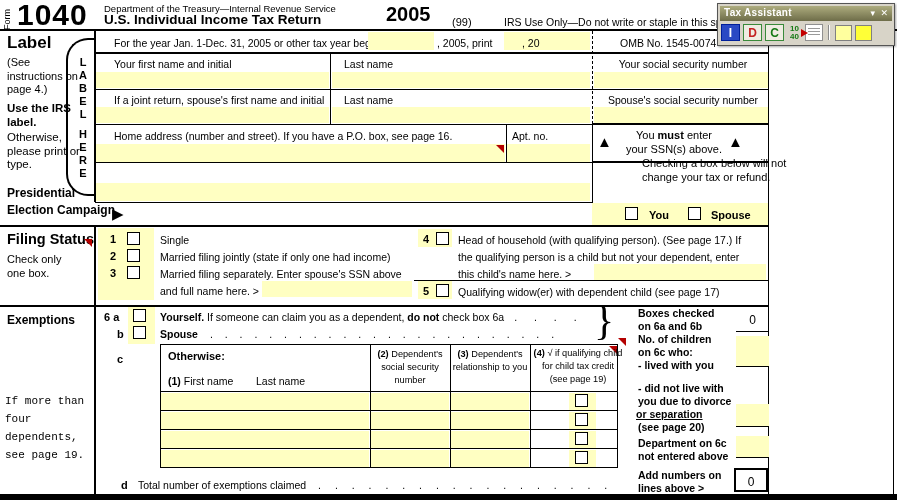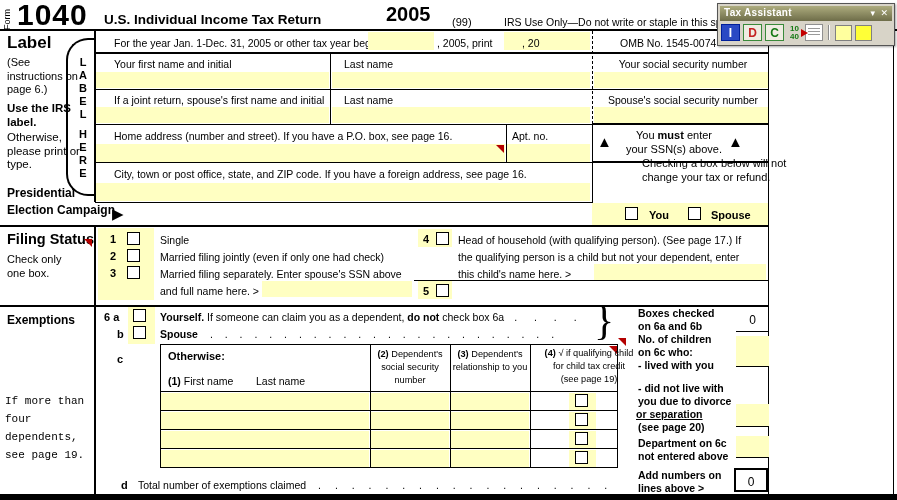--- a/index.html
+++ b/index.html
@@ -44,20 +44,21 @@
   .bY{width:17px;height:16px;box-sizing:border-box;border:1px solid #808080;}
   .brace{font-family:"Liberation Serif","DejaVu Serif",serif;font-size:42px;line-height:42px;font-weight:400;}
 </style>
 </head>
 <body>
 
 <div id="screen">
 
   <div class="a" style="left:2px;top:6px;height:24px;writing-mode:vertical-rl;transform:rotate(180deg);font-size:9px;">Form</div>
   <div class="a b" style="left:17px;top:-2px;font-size:30px;letter-spacing:1px;">1040</div>
+  <div class="a" style="left:104px;top:3px;font-size:9.5px;">Department of the Treasury—Internal Revenue Service</div>
   <div class="a b" style="left:104px;top:12px;font-size:13.5px;">U.S. Individual Income Tax Return</div>
   <div class="a b" style="left:386px;top:3px;font-size:20px;">2005</div>
   <div class="a f11" style="left:452px;top:15px;">(99)</div>
   <div class="a f10" style="left:504px;top:15px;">IRS Use Only—Do not write or staple in this space.</div>
   <div class="a hl" style="left:0;top:29px;width:897px;height:2px;"></div>
 
   <div class="a vl" style="left:94px;top:31px;width:2px;height:171px;"></div>
   <div class="a vl" style="left:94px;top:227px;width:2px;height:267px;"></div>
   <div class="a vl" style="left:768px;top:31px;height:463px;"></div>
   <div class="a vl" style="left:893px;top:31px;height:463px;"></div>
@@ -65,21 +66,21 @@
 
   <div class="a f10" style="left:114px;top:36px;">For the year Jan. 1-Dec. 31, 2005 or other tax year beginning</div>
   <div class="a yel" style="left:368px;top:32px;width:66px;height:18px;"></div>
   <div class="a f10" style="left:437px;top:36px;">, 2005, print</div>
   <div class="a yel" style="left:504px;top:32px;width:86px;height:18px;"></div>
   <div class="a f10" style="left:522px;top:36px;">, 20</div>
   <div class="a f10" style="left:620px;top:36px;">OMB No. 1545-0074</div>
   <div class="a hl" style="left:95px;top:52px;width:673px;height:2px;"></div>
 
   <div class="a b" style="left:7px;top:33px;font-size:17px;">Label</div>
-  <div class="a f11" style="left:7px;top:56px;width:78px;line-height:13.5px;">(See instructions on page 6.)</div>
+  <div class="a f11" style="left:7px;top:56px;width:78px;line-height:13.5px;">(See instructions on page 4.)</div>
   <div class="a b" style="left:7px;top:102px;width:80px;font-size:11.5px;line-height:13.5px;">Use the IRS label.</div>
   <div class="a" style="left:7px;top:131px;width:80px;font-size:11.5px;line-height:13.5px;">Otherwise, please print or type.</div>
   <div class="a b" style="left:7px;top:186px;font-size:12px;">Presidential</div>
   <div class="a b" style="left:7px;top:203px;font-size:12px;white-space:nowrap;">Election Campaign</div>
 
   <div class="a" style="left:66px;top:38px;width:30px;height:158px;border:2px solid #000;border-right:none;border-radius:22px 0 0 22px;box-sizing:border-box;"></div>
   <div class="a b c" style="left:75px;top:56px;width:16px;font-size:11px;line-height:13px;white-space:pre-line;">L
 A
 B
 E
@@ -115,21 +116,20 @@
   <div class="a rmark" style="left:496px;top:145px;"></div>
   <div class="a yel" style="left:507px;top:144px;width:83px;height:18px;"></div>
 
   <div class="a tri" style="left:597px;top:134px;">▲</div>
   <div class="a f11 c" style="left:618px;top:128px;width:112px;"><span><span>You </span><span class="b">must</span><span> enter</span></span></div>
   <div class="a f11 c" style="left:618px;top:142px;width:112px;">your SSN(s) above.</div>
   <div class="a tri" style="left:728px;top:134px;">▲</div>
   <div class="a hl" style="left:95px;top:162px;width:497px;"></div>
   <div class="a hl" style="left:592px;top:161px;width:176px;height:2px;"></div>
 
-  <div class="a f10" style="left:114px;top:167px;">City, town or post office, state, and ZIP code. If you have a foreign address, see page 16.</div>
   <div class="a yel" style="left:96px;top:183px;width:494px;height:18px;"></div>
   <div class="a hl" style="left:95px;top:202px;width:497px;"></div>
 
   <div class="a f11" style="left:602px;top:156px;width:160px;margin-left:40px;">Checking a box below will not change your tax or refund.</div>
   <div class="a yel" style="left:592px;top:203px;width:176px;height:22px;"></div>
   <div class="a cb" style="left:625px;top:207px;"></div>
   <div class="a b f11" style="left:649px;top:208px;">You</div>
   <div class="a cb" style="left:688px;top:207px;"></div>
   <div class="a b f11" style="left:711px;top:208px;">Spouse</div>
 
@@ -140,40 +140,41 @@
   <div class="a rmark" style="left:84px;top:239px;"></div>
   <div class="a f11" style="left:7px;top:252px;width:70px;">Check only one box.</div>
   <div class="a yel" style="left:98px;top:228px;width:56px;height:72px;"></div>
 
   <div class="a b f11" style="left:110px;top:232px;">1</div>
   <div class="a cb" style="left:127px;top:232px;"></div>
   <div class="a f10" style="left:160px;top:233px;">Single</div>
 
   <div class="a b f11" style="left:110px;top:249px;">2</div>
   <div class="a cb" style="left:127px;top:249px;"></div>
-  <div class="a f10" style="left:160px;top:250px;">Married filing jointly (even if only one had check)</div>
+  <div class="a f10" style="left:160px;top:250px;">Married filing jointly (state if only one had income)</div>
 
   <div class="a b f11" style="left:110px;top:266px;">3</div>
   <div class="a cb" style="left:127px;top:266px;"></div>
   <div class="a f10" style="left:160px;top:267px;">Married filing separately. Enter spouse's SSN above</div>
   <div class="a f10" style="left:160px;top:284px;">and full name here. &gt;</div>
   <div class="a yel" style="left:262px;top:281px;width:150px;height:16px;"></div>
 
   <div class="a yel" style="left:418px;top:229px;width:34px;height:18px;"></div>
   <div class="a b f11" style="left:423px;top:232px;">4</div>
   <div class="a cb" style="left:436px;top:232px;"></div>
   <div class="a f10" style="left:458px;top:233px;">Head of household (with qualifying person). (See page 17.) If</div>
   <div class="a f10" style="left:458px;top:250px;">the qualifying person is a child but not your dependent, enter</div>
   <div class="a f10" style="left:458px;top:267px;">this child's name here. &gt;</div>
   <div class="a yel" style="left:594px;top:264px;width:172px;height:16px;"></div>
   <div class="a hl" style="left:414px;top:280px;width:354px;"></div>
 
   <div class="a yel" style="left:418px;top:281px;width:34px;height:18px;"></div>
   <div class="a b f11" style="left:423px;top:284px;">5</div>
   <div class="a cb" style="left:436px;top:284px;"></div>
+  <div class="a f10" style="left:458px;top:285px;">Qualifying widow(er) with dependent child (see page 17)</div>
 
   <div class="a hl" style="left:0;top:305px;width:768px;height:2px;"></div>
 
   <div class="a b" style="left:7px;top:313px;font-size:12px;">Exemptions</div>
 
   <div class="a yel" style="left:128px;top:307px;width:27px;height:37px;"></div>
   <div class="a b f11" style="left:104px;top:310px;">6 a</div>
   <div class="a cb" style="left:133px;top:309px;"></div>
   <div class="a f10" style="left:160px;top:310px;white-space:nowrap;"><span class="b">Yourself.</span><span> If someone can claim you as a dependent, </span><span class="b">do not</span><span> check box 6a</span><span class="dots" style="word-spacing:14px;margin-left:10px;">. . . .</span></div>
 
@@ -192,21 +193,21 @@
   <div class="a vl" style="left:530px;top:344px;height:123px;"></div>
   <div class="a vl" style="left:617px;top:344px;height:123px;"></div>
   <div class="a hl" style="left:160px;top:391px;width:458px;"></div>
   <div class="a rmark" style="left:609px;top:346px;"></div>
 
   <div class="a b f11" style="left:168px;top:349px;">Otherwise:</div>
   <div class="a f10" style="left:168px;top:374px;"><span class="b">(1)</span><span> First name</span></div>
   <div class="a f10" style="left:256px;top:374px;">Last name</div>
   <div class="a f9 c" style="left:372px;top:348px;width:76px;"><span class="b">(2)</span><span> Dependent's social security number</span></div>
   <div class="a f9 c" style="left:452px;top:348px;width:76px;"><span class="b">(3)</span><span> Dependent's relationship to you</span></div>
-  <div class="a f9 c" style="left:532px;top:347px;width:92px;padding-left:11px;"><span class="b">(4)</span><span> √ if qualifying child for child tax credit (see page 19)</span></div>
+  <div class="a f9 c" style="left:532px;top:347px;width:92px;"><span class="b">(4)</span><span> √ if qualifying child for child tax credit (see page 19)</span></div>
 
   <div class="a yel" style="left:161px;top:393px;width:208px;height:17px;"></div>
   <div class="a yel" style="left:371px;top:393px;width:78px;height:17px;"></div>
   <div class="a yel" style="left:451px;top:393px;width:78px;height:17px;"></div>
   <div class="a yel" style="left:569px;top:393px;width:27px;height:17px;"></div>
   <div class="a cb" style="left:575px;top:394px;"></div>
   <div class="a hl" style="left:160px;top:410px;width:458px;"></div>
 
   <div class="a yel" style="left:161px;top:412px;width:208px;height:17px;"></div>
   <div class="a yel" style="left:371px;top:412px;width:78px;height:17px;"></div>

